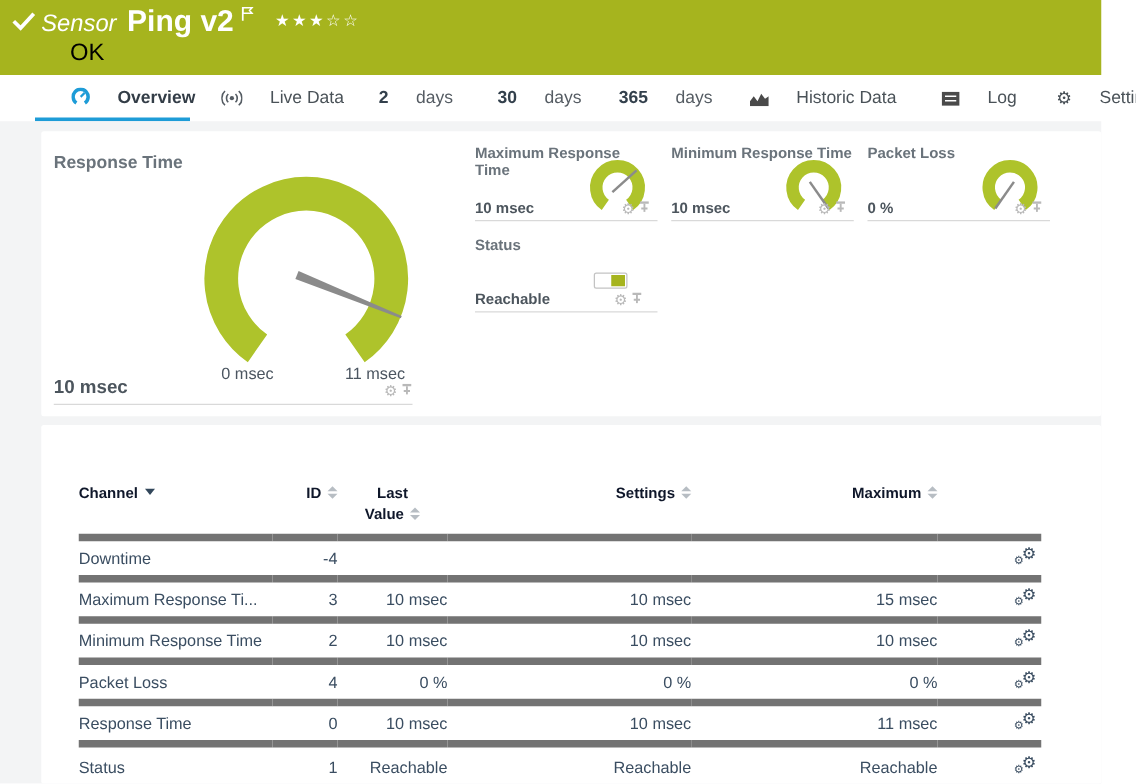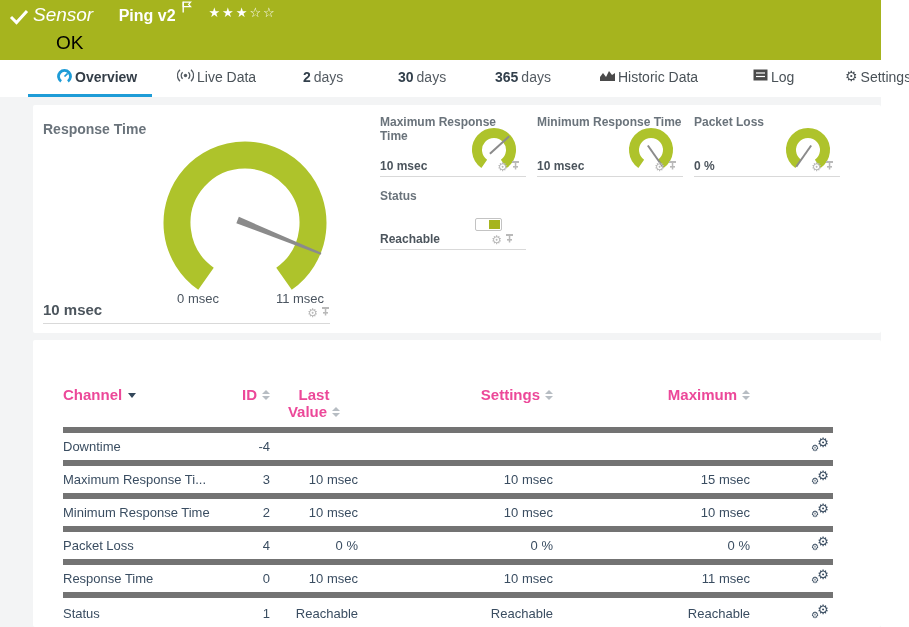--- a/index.html
+++ b/index.html
@@ -5,28 +5,28 @@
   * { margin:0; padding:0; box-sizing:border-box; }
   html,body { background:#fff; }
   body { font-family:"Liberation Sans", sans-serif; }
   .page { position:relative; width:909px; height:627px; background:#fff; overflow:hidden; }
 
   
   .topbar { position:absolute; left:0; top:0; width:881px; height:60px; background:#a6b41e; }
   .topbar .check { position:absolute; left:9px; top:8px; }
   .title-line { position:absolute; left:33px; top:4px; white-space:nowrap; color:#fff; }
   .kind { font-style:italic; font-weight:300; font-size:19px; color:#fff; }
-  .sname { font-weight:700; font-size:16px; color:#fff; margin-left:21px; }
+  .sname { font-weight:700; font-size:24px; color:#fff; margin-left:4px; }
   .flag { position:relative; top:-8px; margin-left:2px; }
   .stars { font-size:13px; color:#fff; letter-spacing:2px; position:relative; top:-4px; margin-left:12px; }
   .okstatus { position:absolute; left:56px; top:32px; color:#000000; font-weight:400; font-size:19px; }
 
   
   .tabs { position:absolute; left:0; top:60px; width:909px; height:37px; background:#fff; }
-  .tab { position:absolute; top:9px; display:flex; align-items:flex-start; gap:3px; font-size:14px; color:#4a5258; cursor:pointer; white-space:nowrap; }
+  .tab { position:absolute; top:9px; display:flex; align-items:flex-end; gap:22px; font-size:14px; color:#4a5258; cursor:pointer; white-space:nowrap; }
   .tab .num { font-weight:700; color:#33404c; }
   .tab .unit { color:#555c63; }
   .tab.active { color:#333d47; font-weight:600; }
   .tab-underline { position:absolute; left:28px; bottom:0; width:124px; height:3px; background:#1e9cd7; }
   .gearglyph { font-size:14px; color:#474f56; line-height:1; }
 
   
   .content { position:absolute; left:0; top:97px; width:881px; height:530px; background:#f3f4f5;padding-left:26px; }
   .panel { position:absolute; left:33px; width:848px; background:#fff; border-radius:2px; }
   .panel-gauges { top:8px; height:228px; }
@@ -54,21 +54,21 @@
   .gs1 { left:315px; top:10px; height:62px; }
   .gs2 { left:472px; top:10px; height:62px; }
   .gs3 { left:629px; top:10px; height:62px; }
   .gs4 { left:315px; top:84px; height:61px; }
   .toggle { position:absolute; left:95px; top:29px; width:27px; height:13px; background:#fff; border:1px solid #c3c3c3; border-radius:2px; }
   .toggle .knob { position:absolute; right:1px; top:1px; width:11px; height:9px; background:#a6b41e; }
   .gs4 .mini-icons { right:12px; bottom:3px; }
 
   
   .chtable { position:absolute; left:30px; top:46px; width:770px; border-collapse:collapse; table-layout:fixed; }
-  .chtable th { vertical-align:top; font-size:15px; font-weight:700; color:#ec4899; line-height:17px; height:44px; padding:0;margin-left:48px; }
+  .chtable th { vertical-align:top; font-size:12px; font-weight:700; color:#0f172a; line-height:17px; height:44px; padding:0;margin-left:48px; }
   .chtable col.c-channel { width:155px; }
   .chtable col.c-id { width:52px; }
   .chtable col.c-last { width:88px; }
   .chtable col.c-min { width:195px; }
   .chtable col.c-max { width:197px; }
   .chtable col.c-set { width:83px; }
   .chtable th.h-channel { text-align:left; }
   .chtable th.h-id, .chtable th.h-min, .chtable th.h-max { text-align:right; }
   .chtable th.h-last { text-align:center; }
   .chtable td { font-size:13px; color:#3a4d61; height:33px; padding:0; border-top:6px solid #737373; white-space:nowrap; overflow:hidden; }

